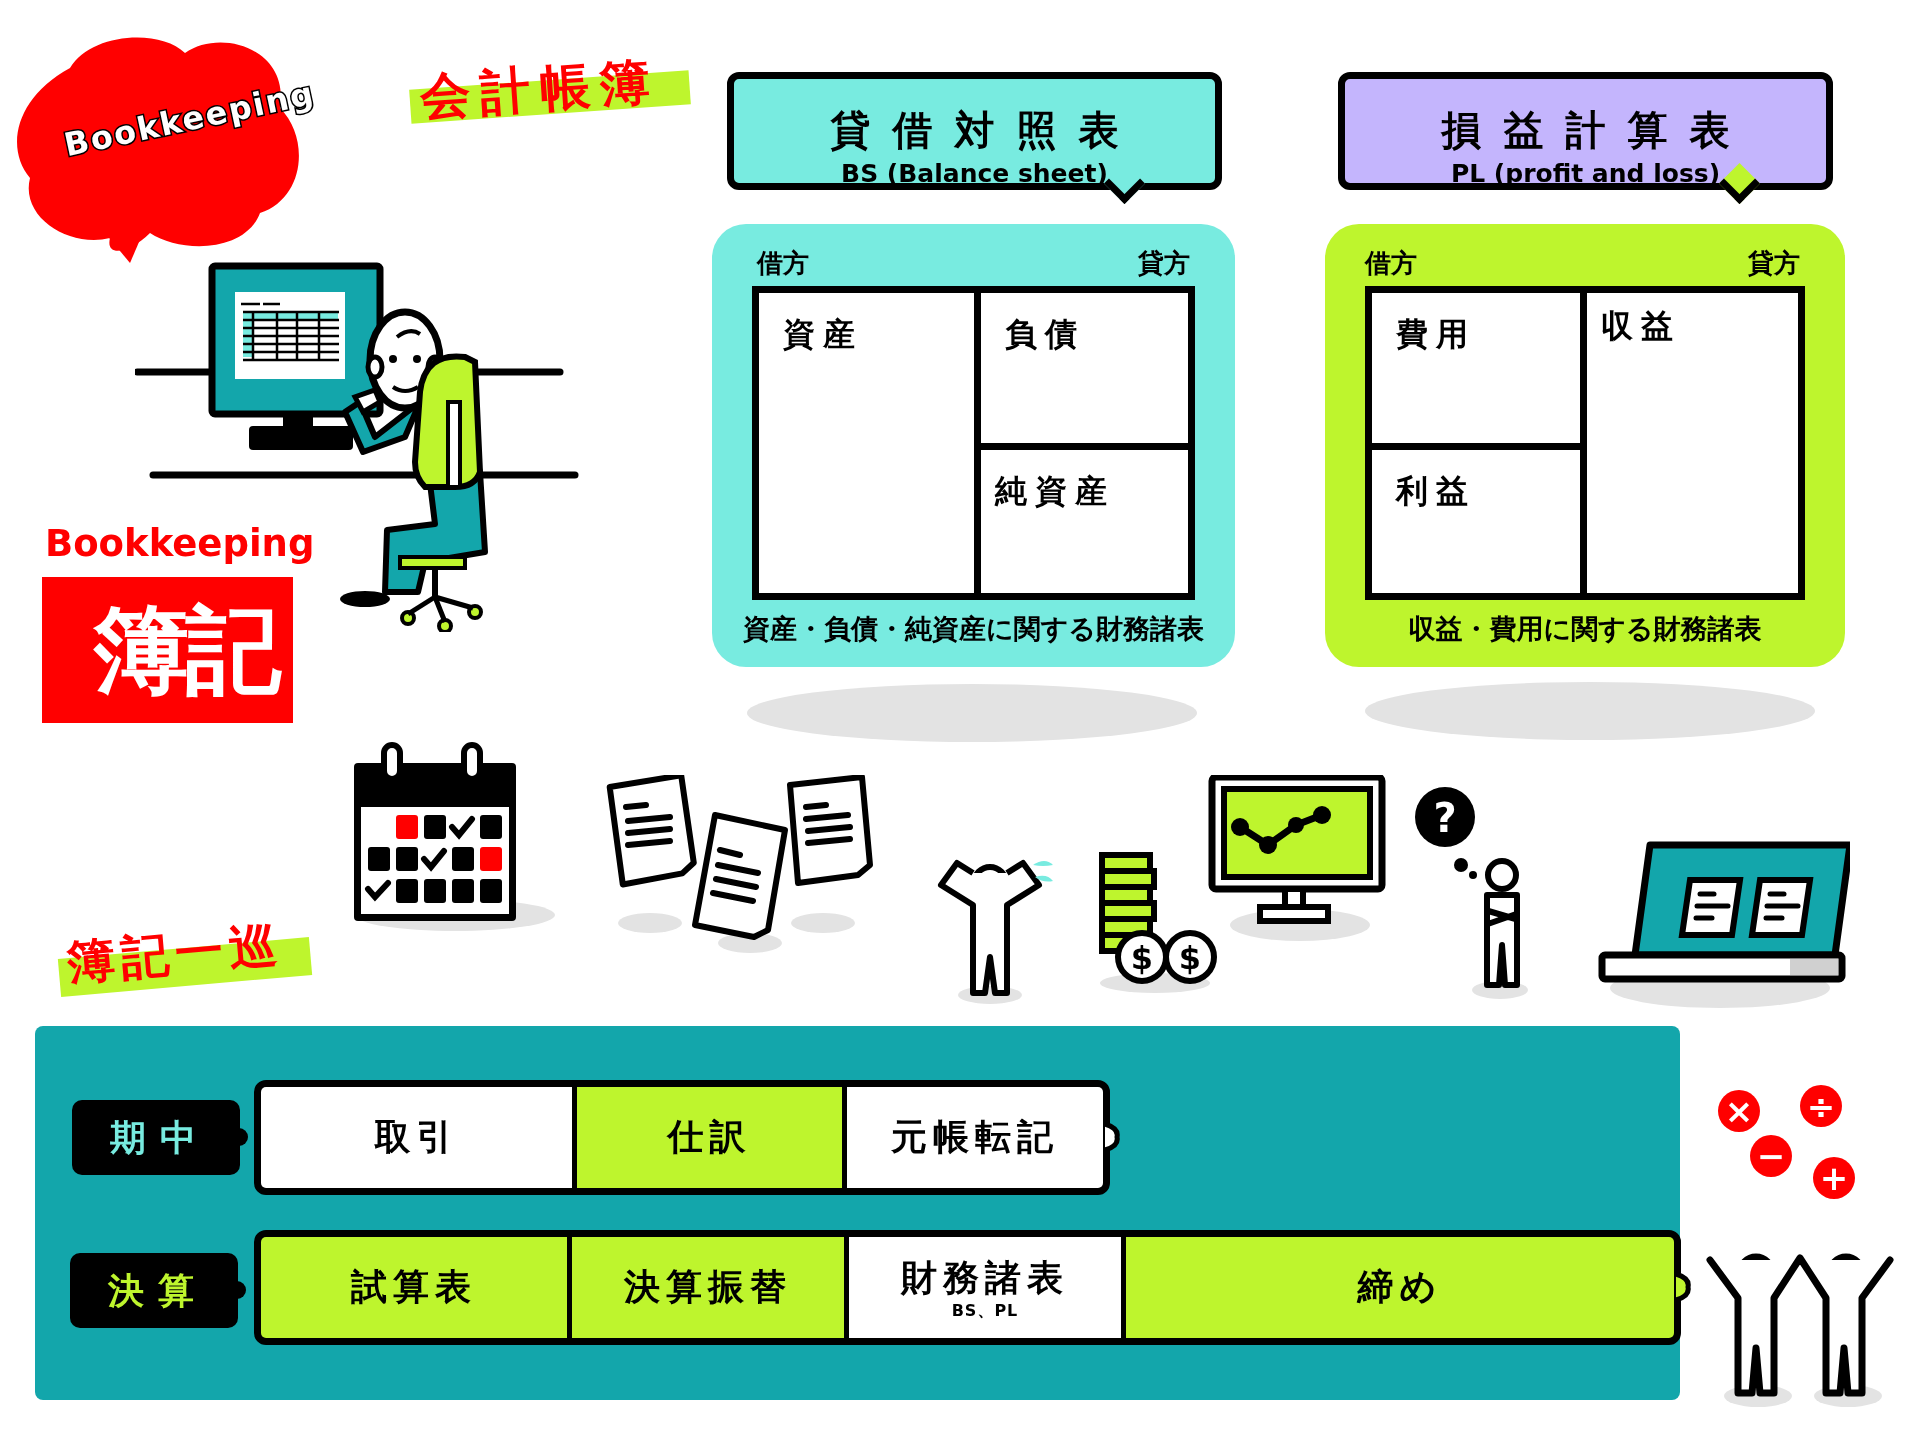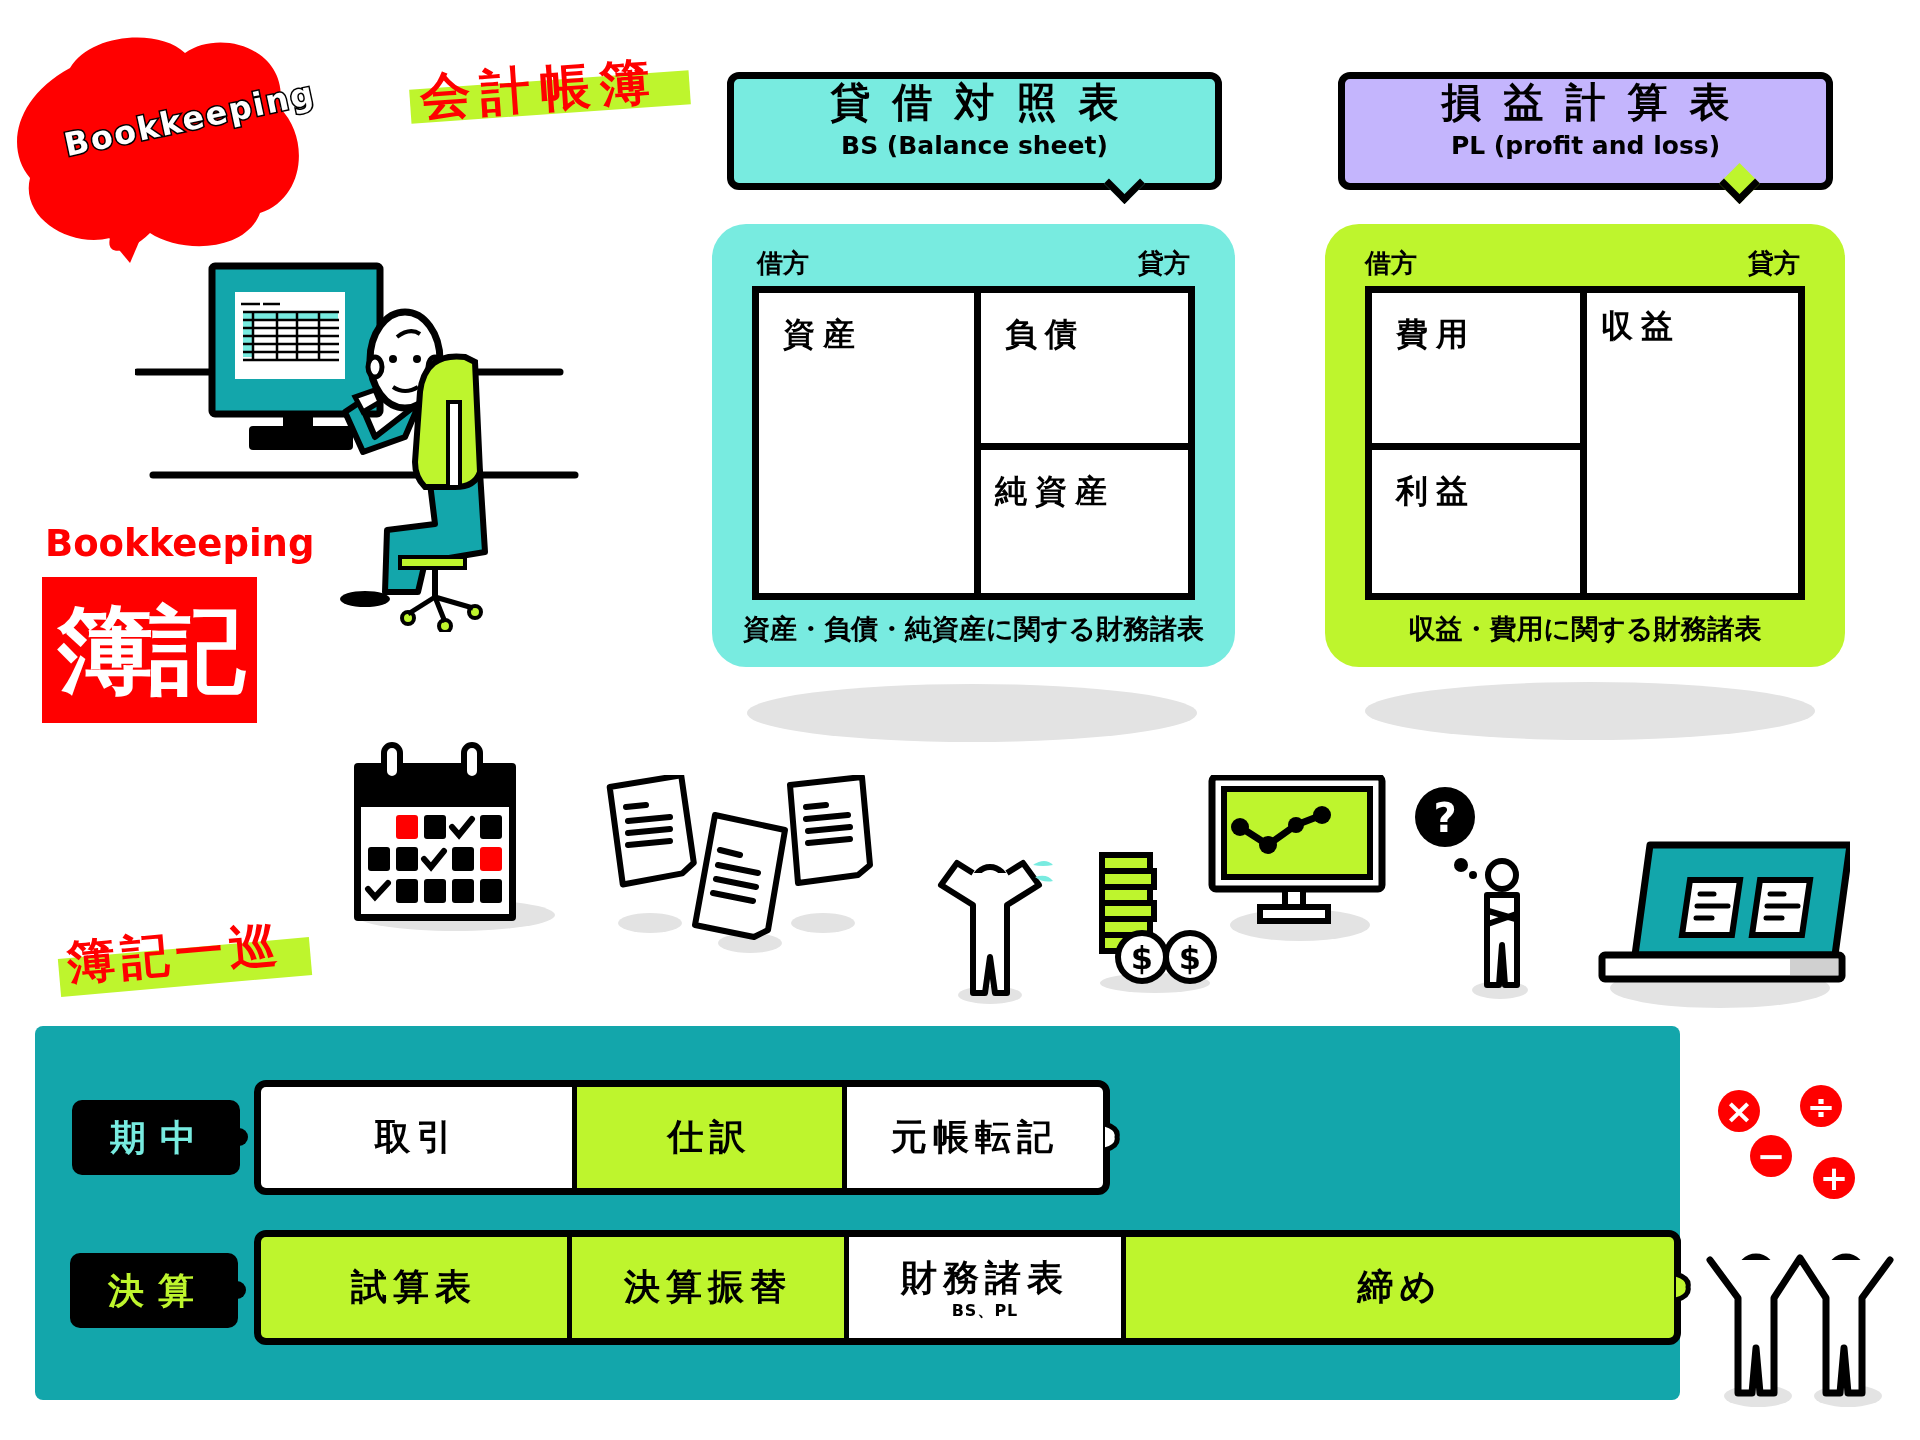--- a/index.html
+++ b/index.html
@@ -9,36 +9,36 @@
   
   .cloud { left:10px; top:28px; width:300px; height:240px; }
   .cloud-text { left:62px; top:100px; transform:rotate(-12deg); font-family:"DejaVu Sans", sans-serif;
     font-weight:bold; font-size:32px; color:#fff; letter-spacing:2px;
     -webkit-text-stroke:3px #000; paint-order:stroke fill; text-shadow:0 0 0 #000; }
   .banner { left:408px; top:52px; width:285px; height:70px; }
   .banner .hl { position:absolute; left:2px; top:28px; width:280px; height:34px; background:#bef52d; transform:rotate(-4deg); }
   .banner .txt { position:absolute; left:12px; top:4px; font-size:50px; font-weight:bold; color:#ff0000; letter-spacing:10px; transform:rotate(-4deg); white-space:nowrap; }
   
   .speech { border:7px solid #000; border-radius:12px; box-sizing:border-box; text-align:center; }
-  .speech .t1 { font-size:40px; font-weight:bold; letter-spacing:22px; margin-top:0; line-height:46px; padding-left:22px; }
+  .speech .t1 { font-size:40px; font-weight:bold; letter-spacing:22px; margin-top:28px; line-height:46px; padding-left:22px; }
   .speech .t2 { font-size:25px; font-weight:bold; line-height:30px; margin-top:6px; }
   .speech .tail { position:absolute; width:22px; height:22px; border-right:7px solid #000; border-bottom:7px solid #000;
     transform:rotate(45deg); bottom:-15px; }
   .panel { border-radius:34px; box-sizing:border-box; }
   .panel .side { position:absolute; top:22px; font-size:26px; font-weight:bold; }
   .panel .grid { position:absolute; left:40px; top:62px; right:40px; height:314px; border:7px solid #000; background:#fff; box-sizing:border-box; }
   .cell { position:absolute; background:#fff; box-sizing:border-box; }
   .cell span { position:absolute; left:24px; top:20px; font-size:32px; font-weight:bold; letter-spacing:8px; }
   .vline { position:absolute; top:0; bottom:0; width:7px; background:#000; }
   .hline { position:absolute; height:7px; background:#000; }
   .panel .caption { position:absolute; left:0; right:0; bottom:20px; text-align:center; font-size:27px; font-weight:bold; }
   .shadow { background:#e3e3e3; border-radius:50%; }
   
   .bk-red { left:45px; top:522px; font-size:37px; font-weight:bold; color:#ff0000; }
-  .boki-box { left:42px; top:577px; width:215px; height:146px; background:#ff0000; color:#fff; font-size:96px; font-weight:bold; text-align:center; line-height:146px; letter-spacing:-4px; }
+  .boki-box { left:42px; top:577px; width:215px; height:146px; background:#ff0000; color:#fff; font-size:96px; font-weight:bold; text-align:center; line-height:146px; letter-spacing:-4px;padding-left:36px; }
   .junkan { left:55px; top:918px; width:260px; height:75px; }
   .junkan .hl { position:absolute; left:4px; top:30px; width:252px; height:38px; background:#bef52d; transform:rotate(-5deg); }
   .junkan .txt { position:absolute; left:12px; top:4px; font-size:48px; font-weight:bold; color:#ff0000; letter-spacing:6px; transform:rotate(-5deg); white-space:nowrap; }
   
   .flow { left:35px; top:1026px; width:1645px; height:374px; background:#13a6ab; border-radius:8px; }
   .phase { position:absolute; width:168px; height:75px; background:#000; border-radius:10px; font-size:36px; font-weight:bold;
     text-align:center; line-height:75px; letter-spacing:14px; padding-left:8px; box-sizing:border-box; }
   .phase::after { content:""; position:absolute; right:-8px; top:28px; width:14px; height:18px; background:#000; border-radius:0 10px 10px 0; }
   .row { position:absolute; height:115px; border:7px solid #000; border-radius:12px; box-sizing:border-box; display:flex; overflow:visible; background:#000; }
   .step { position:relative; height:100%; display:flex; flex-direction:column; align-items:center; justify-content:center;

